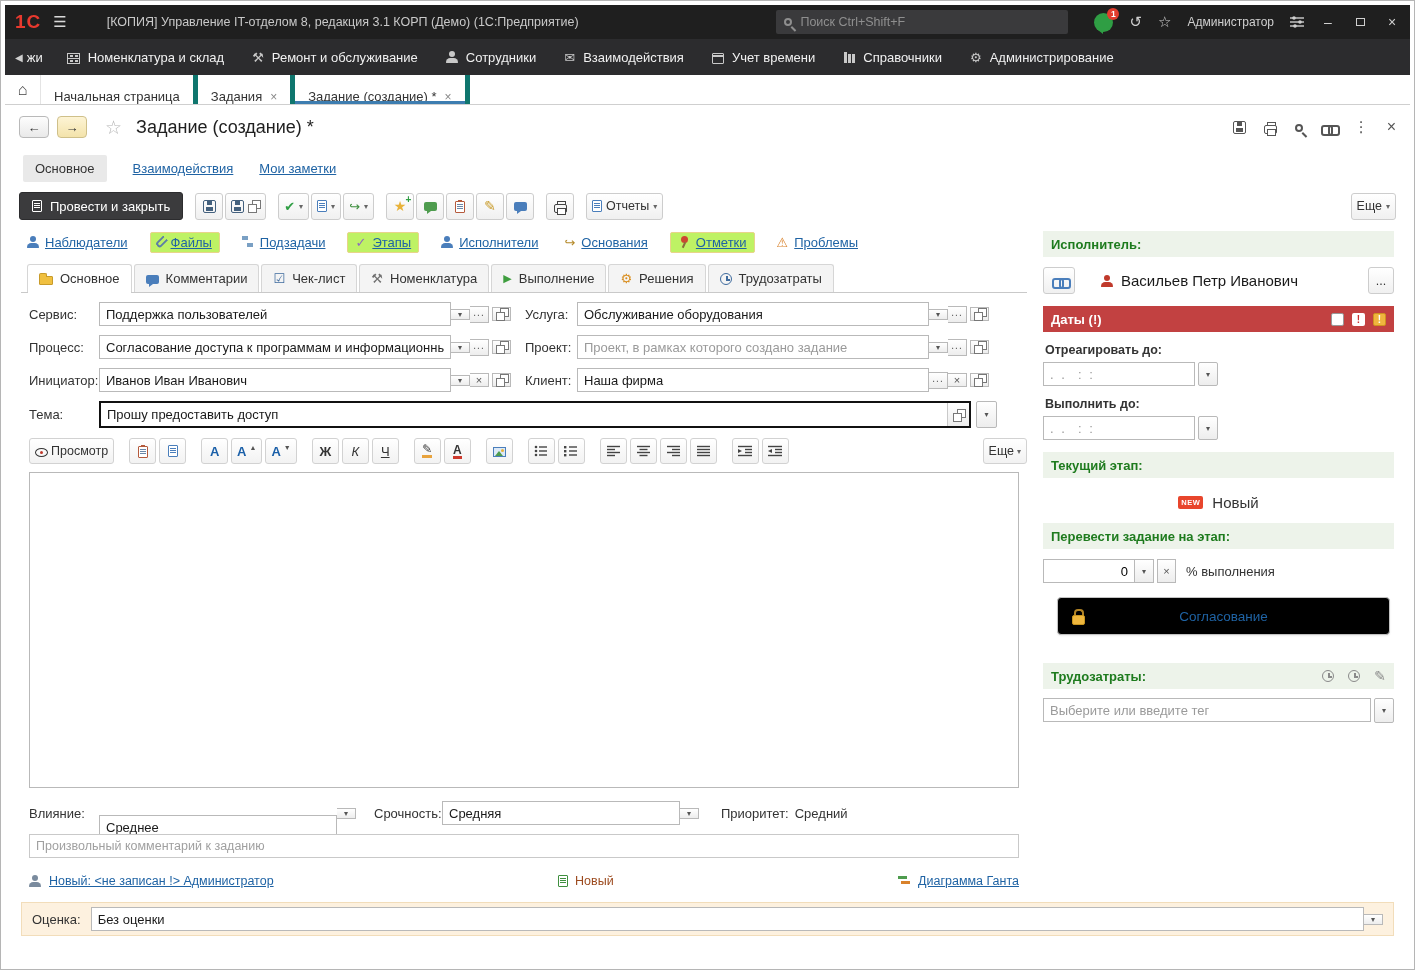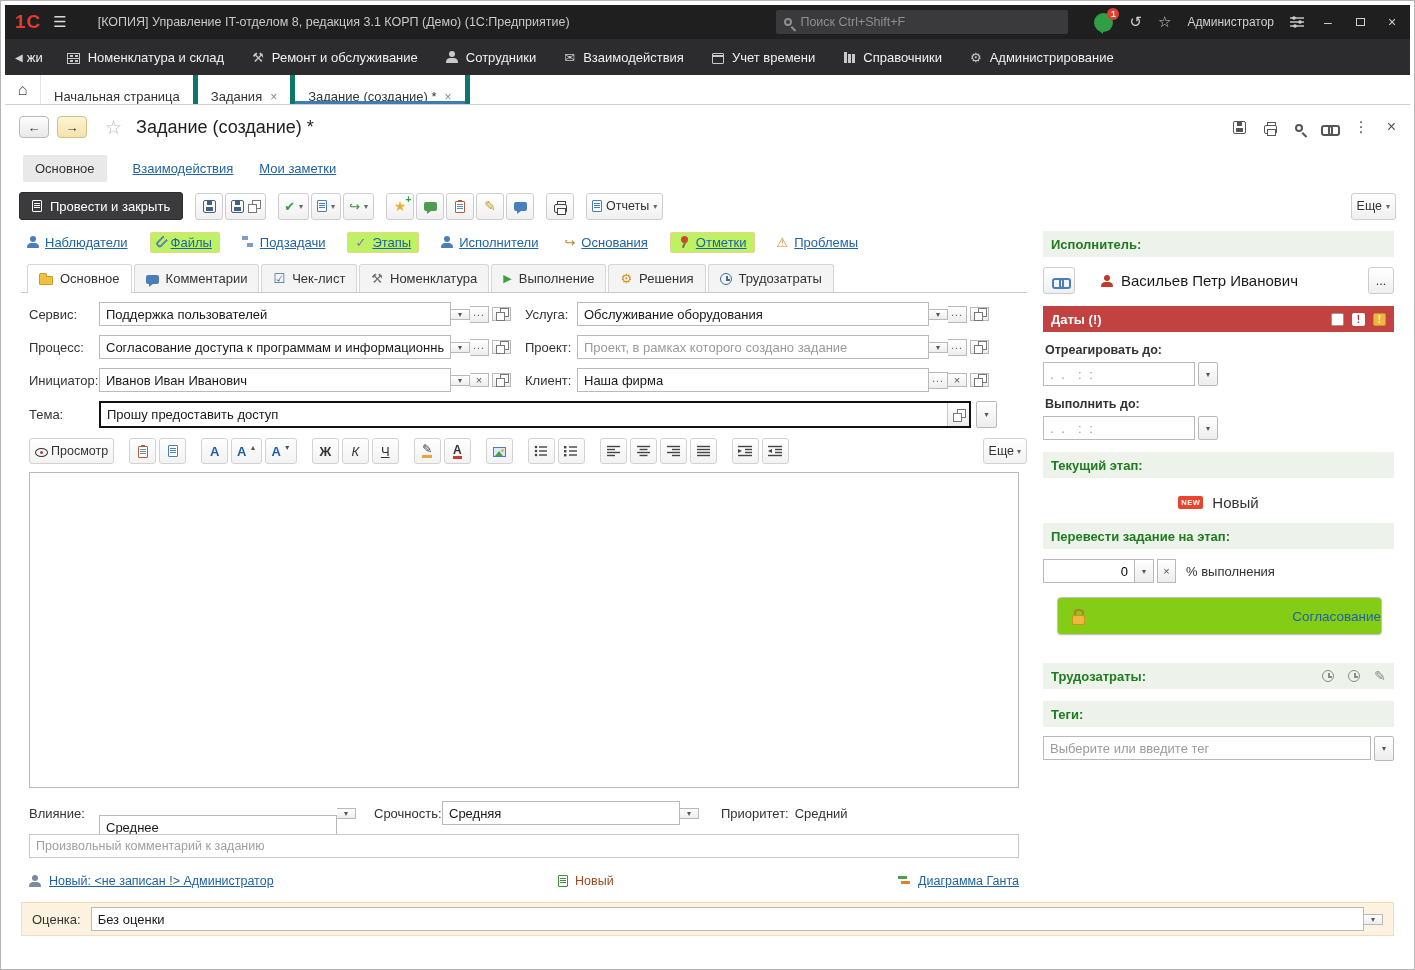--- a/index.html
+++ b/index.html
@@ -63,21 +63,21 @@
   .i-gantt::before{content:"";position:absolute;left:0;top:1px;width:9px;height:3px;background:#4e9c4e}
   .i-gantt::after{content:"";position:absolute;left:3px;top:6px;width:9px;height:3px;background:#d9822b}
   .i-clipb{width:10px;height:12px;border:1px solid #b55a3c;border-radius:1px;background:#fff;margin-top:1px}
   .i-clipb::before{content:"";position:absolute;left:2px;top:-2px;width:4px;height:2px;background:#b55a3c}
   .i-clipb::after{content:"";position:absolute;left:1px;top:2px;width:6px;height:1px;background:#6a87a8;box-shadow:0 2px #6a87a8,0 4px #6a87a8}
 
   
   .titlebar{height:34px;background:#1f1f1f;display:flex;align-items:center;gap:12px;padding:0 10px;color:#cfcfcf}
   .logo{color:#e8392e;font-weight:bold;font-size:19px;letter-spacing:1px}
   .ham{font-size:15px;color:#d8d8d8;cursor:pointer}
-  .app-title{font-size:12.5px;color:#c9c9c9;margin-left:19px;white-space:nowrap}
+  .app-title{font-size:12.5px;color:#c9c9c9;margin-left:28px;white-space:nowrap}
   .tsearch{margin-left:auto;width:292px;height:24px;background:#3a3a3c;border-radius:2px;display:flex;align-items:center;gap:8px;padding:0 8px;color:#8f8f8f;font-size:12.5px;cursor:text}
   .tb-icons{display:flex;align-items:center;gap:16px;margin-left:14px}
   .notif{position:relative;width:19px;height:19px;border-radius:50%;background:#2f9e44;cursor:pointer}
   .notif::after{content:"";position:absolute;left:4px;bottom:-2px;width:0;height:0;border-right:5px solid #2f9e44;border-bottom:4px solid transparent}
   .notif-badge{position:absolute;top:-5px;right:-6px;min-width:12px;height:12px;border-radius:6px;background:#e23d2e;color:#fff;font-size:8.5px;font-weight:bold;display:flex;align-items:center;justify-content:center;padding:0 2px}
   .tbi{font-size:15px;color:#cfcfcf;cursor:pointer}
   .tb-user{font-size:12px;color:#d0d0d0;cursor:pointer}
   .winbtn{font-size:14px;color:#d0d0d0;cursor:pointer;display:flex;align-items:center;justify-content:center;width:16px}
   .maxsq{width:9px;height:8px;border:1px solid #cfcfcf;display:inline-block}
 
@@ -199,21 +199,21 @@
   .rp-lbl{font-size:12.5px;color:#333;font-weight:bold;margin:11px 0 5px 2px}
   .dgrp{display:flex;align-items:stretch;height:24px}
   .dgrp .itext{width:152px;color:#999;letter-spacing:2px}
   .dgrp .fbtn{border-left:1px solid #b9b9b9;margin-left:3px;width:20px;border-radius:2px}
   .stage-val{display:flex;justify-content:center;align-items:center;gap:9px;margin-top:16px}
   .badge-new{background:#e8452c;color:#fff;font-size:7.5px;font-weight:bold;padding:2px 3px;border-radius:2px;letter-spacing:.5px}
   .stage-name{font-size:15px;color:#333}
   .pct-row{display:flex;align-items:center;margin-top:10px}
   .pct-inp{width:92px;height:24px;border:1px solid #b9b9b9;text-align:right;padding:0 6px;font-size:13px;font-family:"Liberation Sans","DejaVu Sans",sans-serif}
   .pct-lbl{font-size:13px;color:#333;margin-left:10px}
-  .stage-btn{position:relative;height:38px;border:1px solid #c2c2c2;border-radius:4px;background:#84cc16;display:flex;align-items:center;justify-content:flex-end;margin:14px 12px 0 14px;cursor:pointer;box-shadow:0 1px 2px rgba(0,0,0,.08)}
+  .stage-btn{position:relative;height:38px;border:1px solid #c2c2c2;border-radius:4px;background:#000000;display:flex;align-items:center;justify-content:center;margin:14px 4px 0 14px;cursor:pointer;box-shadow:0 1px 2px rgba(0,0,0,.08)}
   .stage-btn .i-lock{position:absolute;left:14px;top:11px}
   .stage-btn span{color:#1f63a4;font-size:13.5px}
   .labor-head{display:flex;align-items:center;gap:14px}
   .labor-icons{margin-left:auto;display:flex;gap:14px;align-items:center;color:#8a8a8a}
   .labor-icons>*{cursor:pointer}
   .tag-grp{display:flex;align-items:stretch;height:25px;margin-top:9px}
   .tag-grp .itext{flex:1;width:auto}
   .tag-grp .fbtn{border-left:1px solid #b9b9b9;margin-left:3px;width:20px;border-radius:2px}
 </style>
 </head>
@@ -760,21 +760,20 @@
 
       <div class="rp-head labor-head" style="margin-top:28px">
         <span>Трудозатраты:</span>
         <span class="labor-icons">
           <span class="i i-clock"></span>
           <span class="i i-clock"></span>
           <span style="font-size:14px">✎</span>
         </span>
       </div>
 
-      <div class="rp-head">Теги:</div>
       <div class="tag-grp">
         <input class="itext" placeholder="Выберите или введите тег" style="">
         <span class="fbtn">▾</span>
       </div>
     </div>
   </div>
 
   <div class="rating">
     <span class="rlbl">Оценка:</span>
     <div class="igrp">

